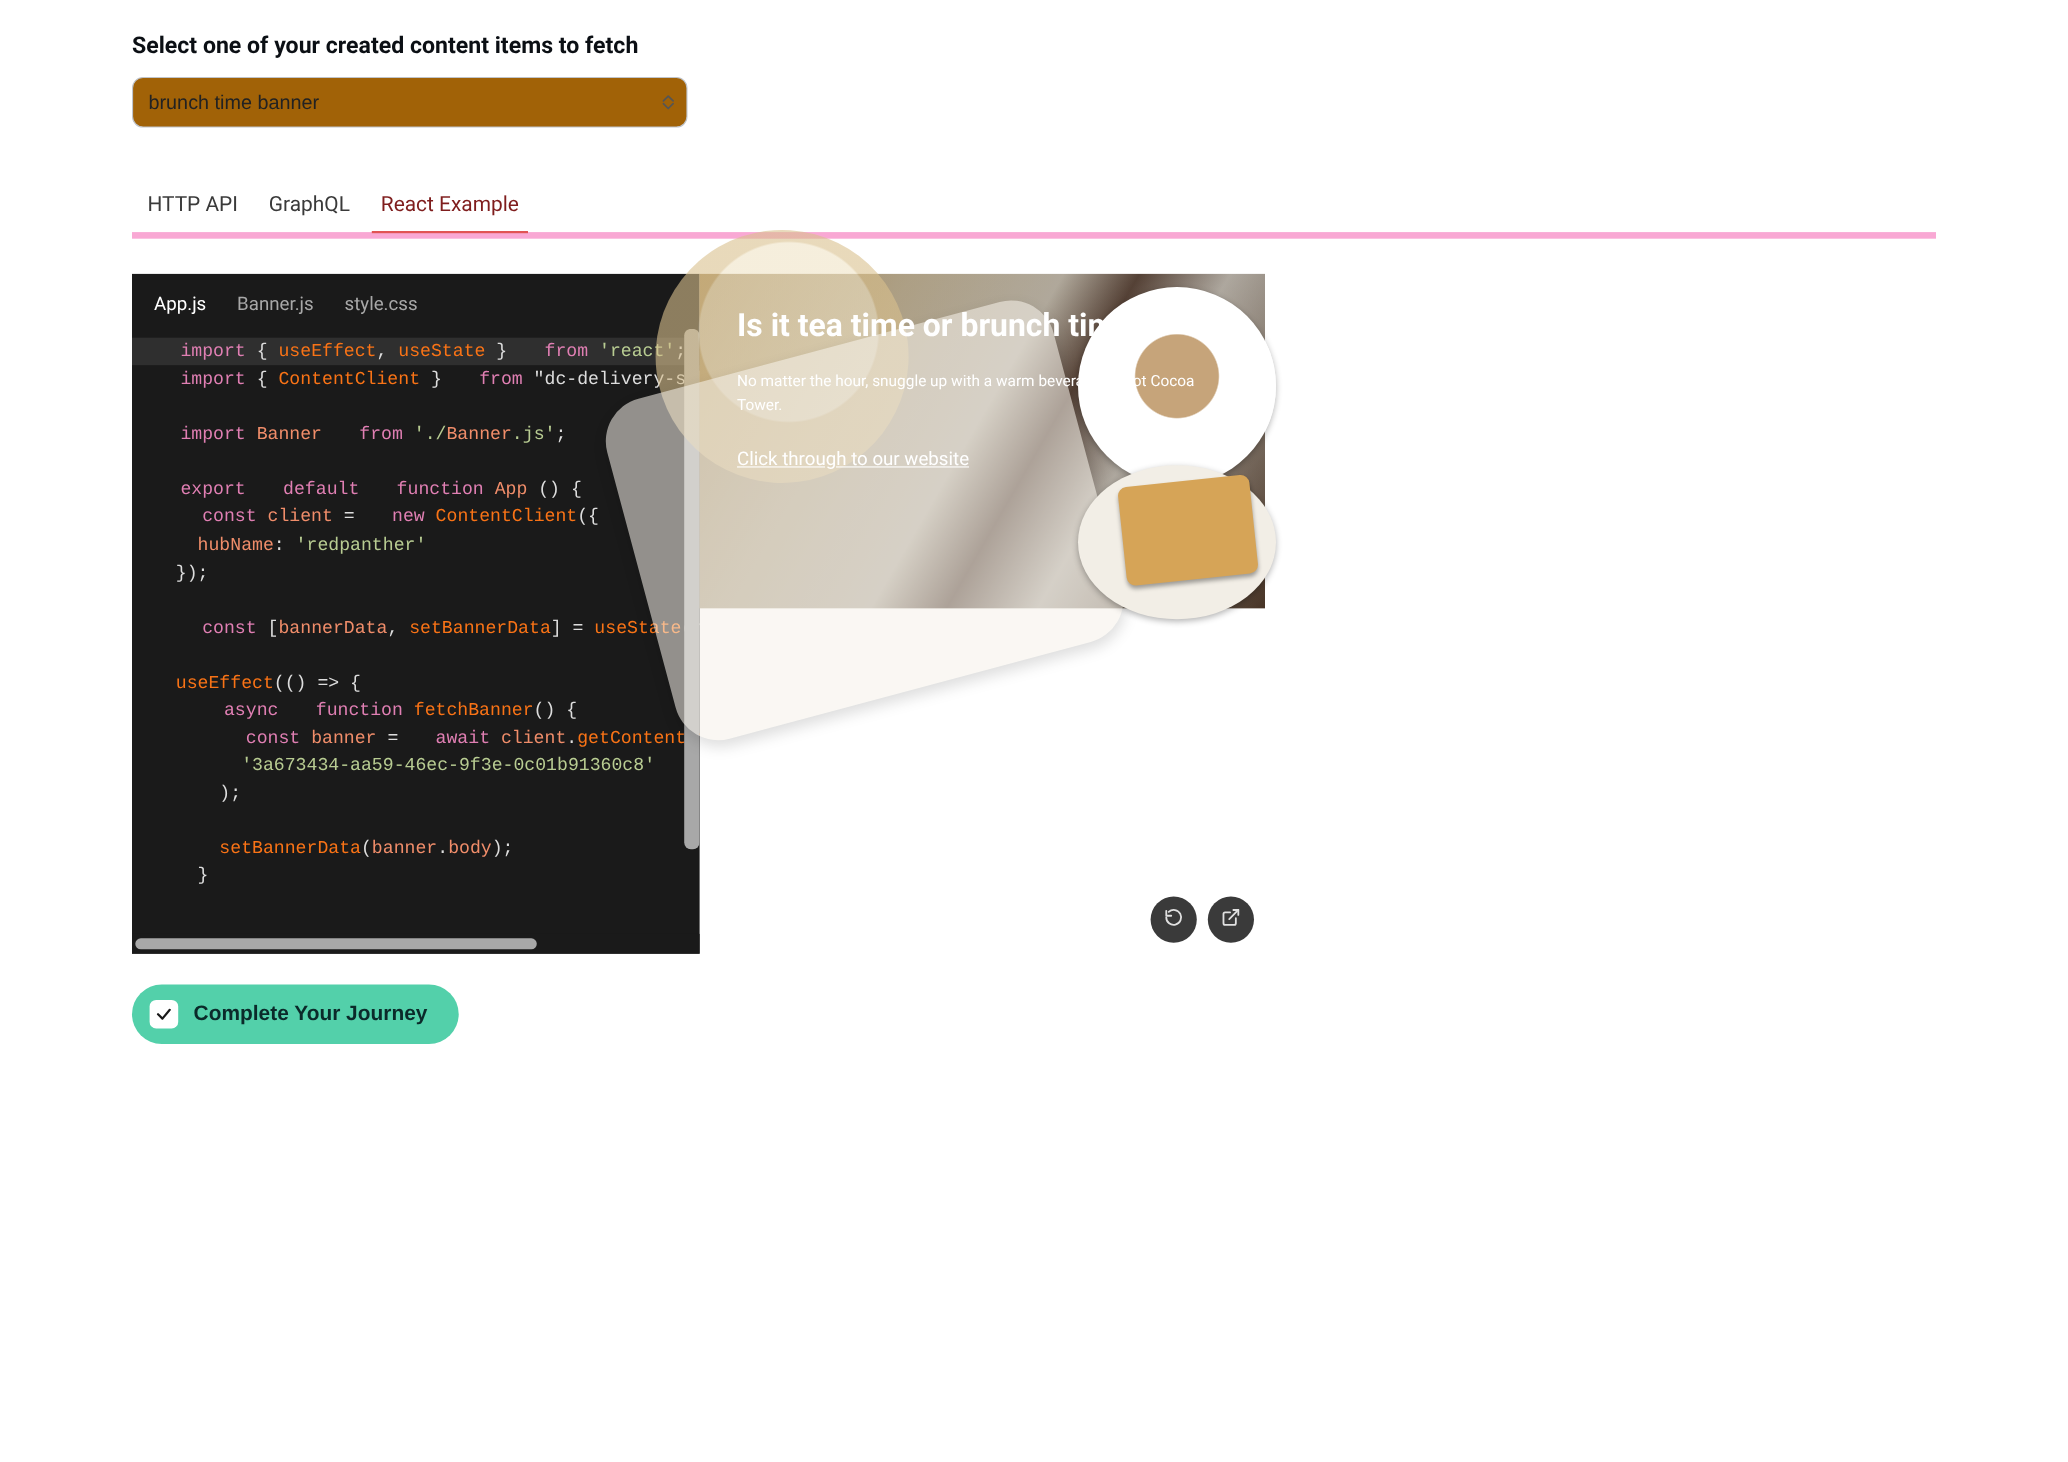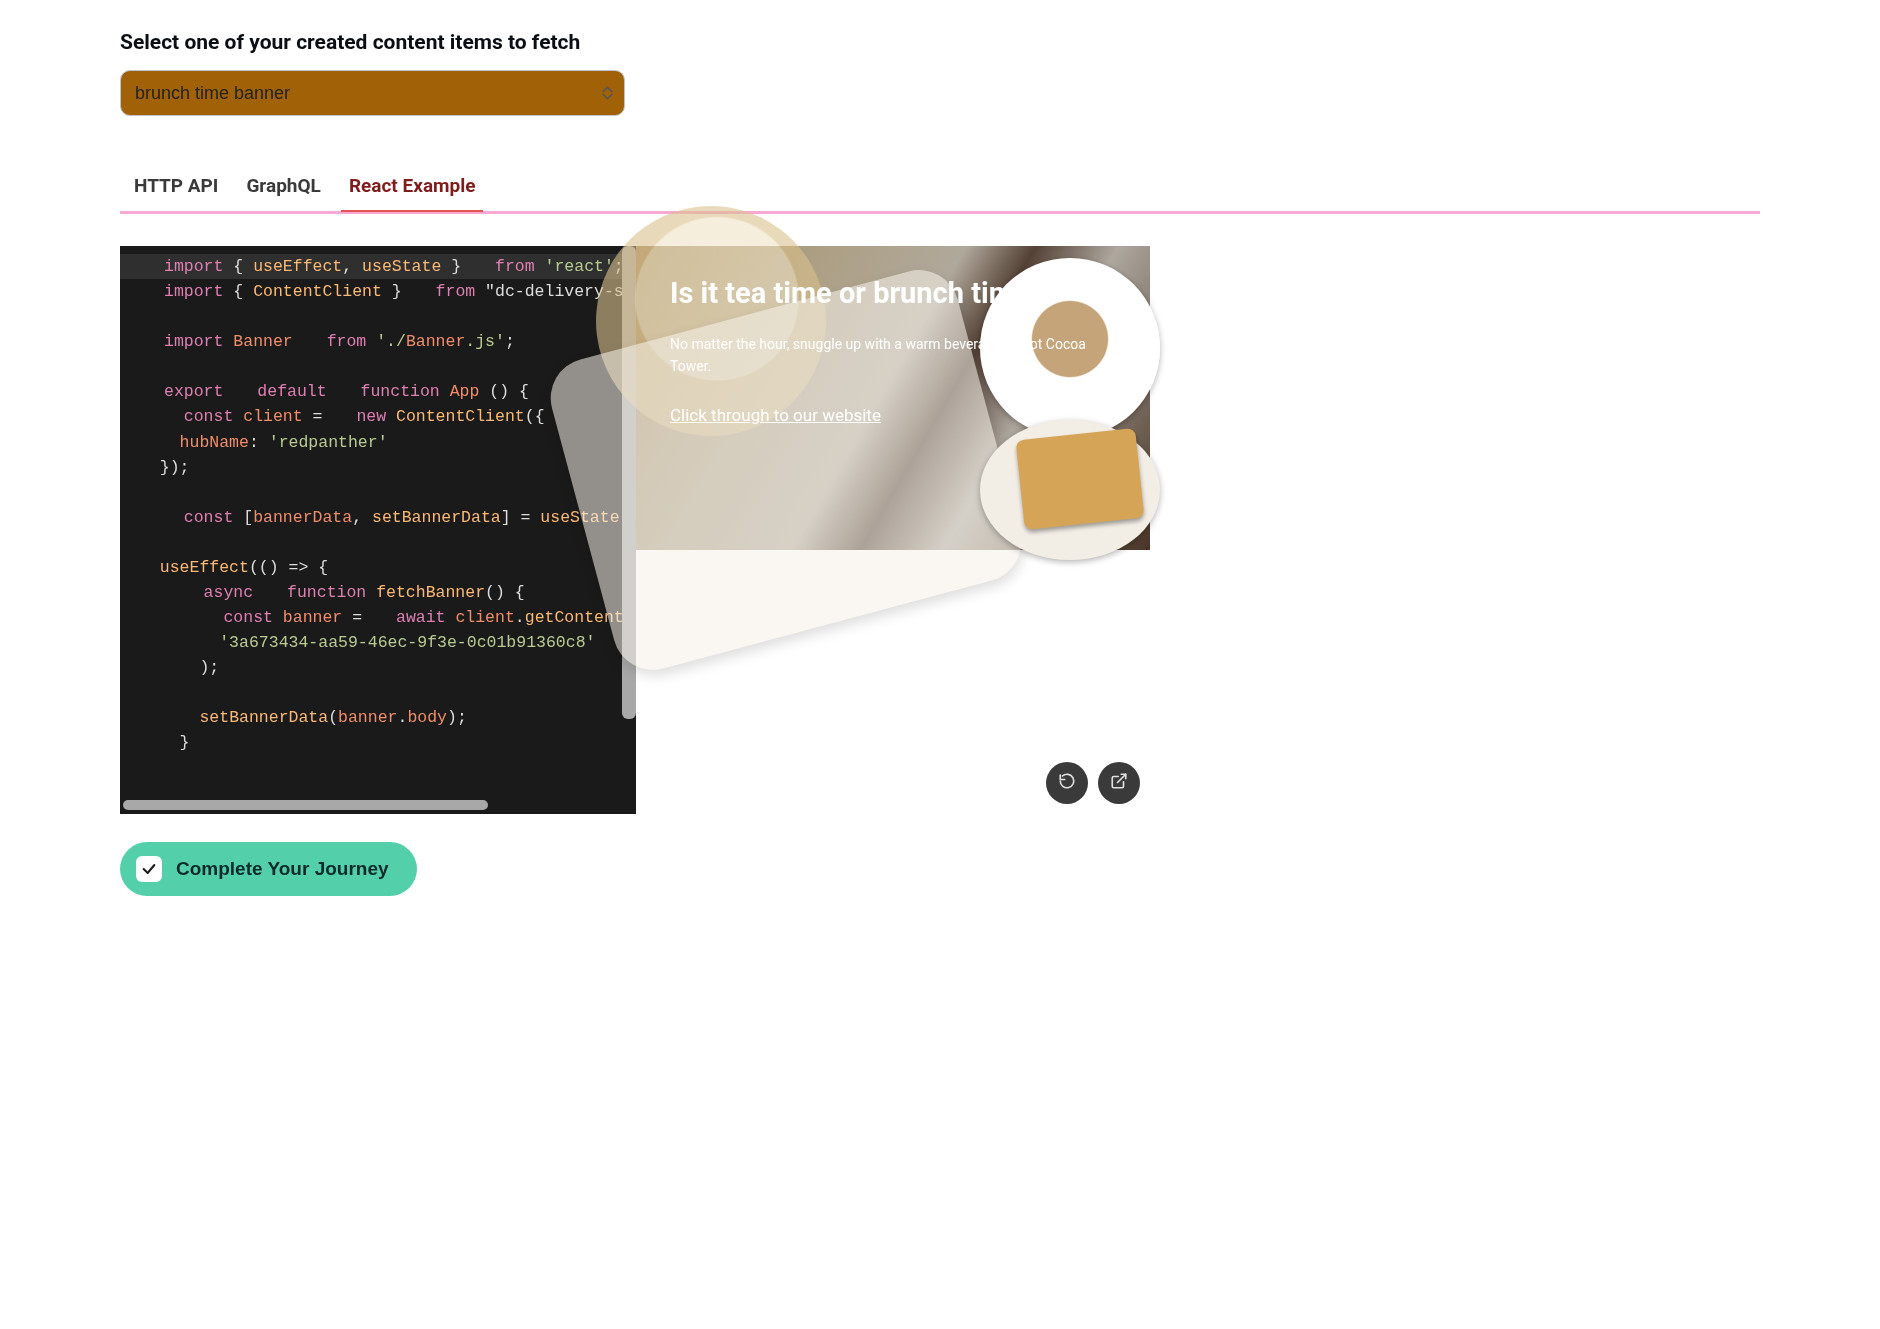--- a/index.html
+++ b/index.html
@@ -47,23 +47,22 @@
       gap: 0;
       color: #555;
     }
     .select-chevrons svg {
       display: block;
     }
     .tabs {
       display: flex;
       gap: 28px;
       margin-top: 48px;
-      border-bottom: 3px solid #f9a8d4;
+      border-bottom: 6px solid #f9a8d4;
       padding-left: 14px;
-      font-weight: bold;
     }
     .tab {
       font-size: 19px;
       color: #3a3a3a;
       padding: 10px 0 14px 0;
       cursor: pointer;
       position: relative;
     }
     .tab.active {
       color: #7f1d1d;
@@ -117,21 +116,21 @@
       padding: 8px 0 40px 0;
     }
     .code-line {
       padding: 0 20px;
     }
     .code-line.highlight {
       background: #2f2f2f;
     }
     .tok-kw { color: #e07fb3; margin-left: 24px; } 
     .tok-str { color: #b8cc92; }
-    .tok-fn  { color: #fdba74; }
+    .tok-fn  { color: #f97316; }
     .tok-var { color: #f08d6a; }
     .code-vscroll {
       position: absolute;
       top: 0;
       right: 0;
       width: 14px;
       height: 86%;
       background: #a8a8a8;
       border-radius: 6px;
     }
@@ -258,20 +257,25 @@
 
 <div class="tabs">
   <div class="tab">HTTP API</div>
   <div class="tab">GraphQL</div>
   <div class="tab active">React Example</div>
 </div>
 
 <div class="panel">
 
   <div class="code-side">
+    <div class="file-tabs">
+      <span class="file-tab active">App.js</span>
+      <span class="file-tab">Banner.js</span>
+      <span class="file-tab">style.css</span>
+    </div>
     <div class="code-scroll">
       <div class="code-block" id="code-block"><div class="code-line highlight"><span class="tok-kw">import</span> { <span class="tok-fn">useEffect</span>, <span class="tok-fn">useState</span> } <span class="tok-kw">from</span> <span class="tok-str">'react'</span>;</div><div class="code-line"><span class="tok-kw">import</span> { <span class="tok-fn">ContentClient</span> } <span class="tok-kw">from</span> "dc-delivery-sdk-j</div><div class="code-line">&nbsp;</div><div class="code-line"><span class="tok-kw">import</span> <span class="tok-var">Banner</span> <span class="tok-kw">from</span> <span class="tok-str">'./<span class="tok-var">Banner</span>.js'</span>;</div><div class="code-line">&nbsp;</div><div class="code-line"><span class="tok-kw">export</span> <span class="tok-kw">default</span> <span class="tok-kw">function</span> <span class="tok-var">App</span> () {</div><div class="code-line">  <span class="tok-kw">const</span> <span class="tok-var">client</span> = <span class="tok-kw">new</span> <span class="tok-fn">ContentClient</span>({</div><div class="code-line">    <span class="tok-var">hubName</span>: <span class="tok-str">'redpanther'</span></div><div class="code-line">  });</div><div class="code-line">&nbsp;</div><div class="code-line">  <span class="tok-kw">const</span> [<span class="tok-var">bannerData</span>, <span class="tok-fn">setBannerData</span>] = <span class="tok-fn">useState</span>(n</div><div class="code-line">&nbsp;</div><div class="code-line">  <span class="tok-fn">useEffect</span>(() =&gt; {</div><div class="code-line">    <span class="tok-kw">async</span> <span class="tok-kw">function</span> <span class="tok-fn">fetchBanner</span>() {</div><div class="code-line">      <span class="tok-kw">const</span> <span class="tok-var">banner</span> = <span class="tok-kw">await</span> <span class="tok-var">client</span>.<span class="tok-fn">getContentItem</span></div><div class="code-line">        <span class="tok-str">'3a673434-aa59-46ec-9f3e-0c01b91360c8'</span></div><div class="code-line">      );</div><div class="code-line">&nbsp;</div><div class="code-line">      <span class="tok-fn">setBannerData</span>(<span class="tok-var">banner</span>.<span class="tok-var">body</span>);</div><div class="code-line">    }</div></div>
       <div class="code-vscroll"></div>
     </div>
     <div class="code-hscroll-wrap">
       <div class="code-hscroll"></div>
     </div>
   </div>
 
   <div class="preview-side">

